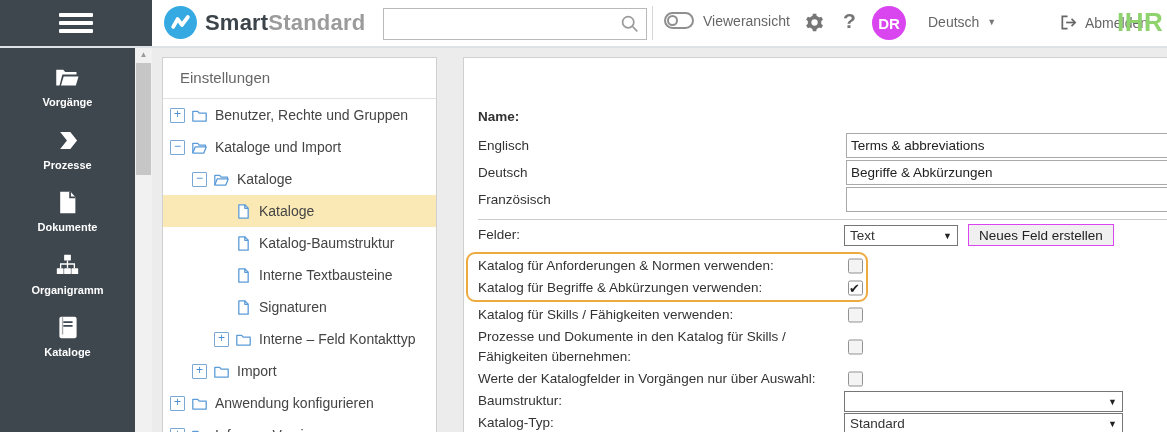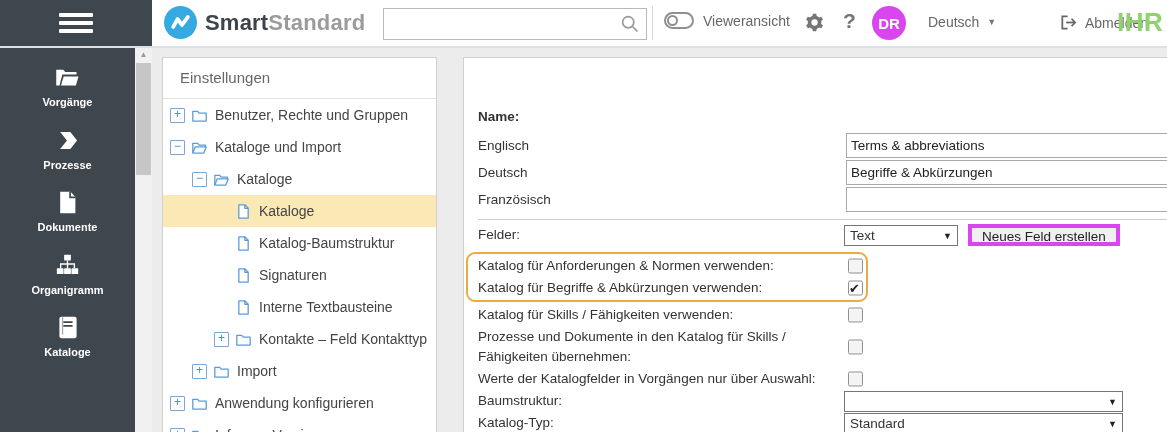--- a/index.html
+++ b/index.html
@@ -73,21 +73,21 @@
   .frow .label{display:inline-block;max-width:368px;line-height:20px;vertical-align:top;}
   .name-row{height:23px;font-weight:bold;}
   .input-row{height:27px;display:flex;align-items:center;}
   .input-row .label{width:368px;flex:0 0 auto;}
   .txt-input{width:356px;height:25px;border:1px solid #a9a9a9;font-size:13.5px;padding:0 4px;font-family:"Liberation Sans",sans-serif;color:#222;box-sizing:border-box;outline:none;flex:0 0 auto;}
   .hr{height:1px;background:#ccc;margin:6px 0 5px;width:700px;}
   .felder-row{height:24px;}
   .fake-select{position:absolute;top:0;height:21px;border:1px solid #767676;background:#fff;display:flex;align-items:center;justify-content:space-between;padding:0 5px;box-sizing:border-box;cursor:pointer;}
   .fs-caret{font-size:9px;color:#222;margin-left:6px;}
   .felder-select{left:366px;width:114px;}
-  .btn{background:#f0f0f0;border:4px solid #d946ef;font-size:13.5px;font-family:"Liberation Sans",sans-serif;color:#222;padding:1px 10px;height:22px;cursor:pointer;box-sizing:border-box;}
+  .btn{background:#f0f0f0;border:1px solid #d946ef;font-size:13.5px;font-family:"Liberation Sans",sans-serif;color:#222;padding:1px 10px;height:22px;cursor:pointer;box-sizing:border-box;}
   .newfield-btn{position:absolute;left:490px;top:-1px;}
   .hl-box{border:2px solid #edaa3f;border-radius:9px;margin:3px 0 2px -12px;padding:1px 0 1px 10px;width:402px;box-sizing:border-box;}
   .opt-row{position:relative;min-height:20px;line-height:20px;padding:1px 0;}
   .opt-row .label{width:368px;}
   .cb{position:absolute;left:370px;top:50%;transform:translateY(-50%);width:13px;height:13px;border:1px solid #919191;border-radius:2px;background:#f4f4f4;cursor:pointer;}
   .cb[data-checked="true"]{background:#fdfdfd;}
   .cb[data-checked="true"]::before{content:"\2714";position:absolute;left:0;top:-3px;font-size:13px;color:#222;}
   .select-row{height:21px;margin-top:1px;}
   .wide-select{left:366px;width:279px;}
 </style>
@@ -268,42 +268,42 @@
   </div>
       <div class="trow" data-level="2" data-selected="false">
     <span class="exp" data-exp="none"></span>
     <span class="tree-icon" data-icon="page">
 
       <svg class="t-pg" viewBox="0 0 16 16">
             <path d="M3.6 1.7h5.6l3.2 3.3v9.3H3.6z" fill="#fff" stroke="#5b9bd8" stroke-width="1.2" stroke-linejoin="round"></path>
             <path d="M9.2 1.7v3.3h3.2" fill="none" stroke="#5b9bd8" stroke-width="1.2" stroke-linejoin="round"></path>
           </svg>
     </span>
-    <span class="tree-label">Signaturen</span>
+    <span class="tree-label">Interne Textbausteine</span>
   </div>
       <div class="trow" data-level="2" data-selected="false">
     <span class="exp" data-exp="none"></span>
     <span class="tree-icon" data-icon="page">
 
       <svg class="t-pg" viewBox="0 0 16 16">
             <path d="M3.6 1.7h5.6l3.2 3.3v9.3H3.6z" fill="#fff" stroke="#5b9bd8" stroke-width="1.2" stroke-linejoin="round"></path>
             <path d="M9.2 1.7v3.3h3.2" fill="none" stroke="#5b9bd8" stroke-width="1.2" stroke-linejoin="round"></path>
           </svg>
     </span>
-    <span class="tree-label">Interne Textbausteine</span>
+    <span class="tree-label">Signaturen</span>
   </div>
       <div class="trow" data-level="2" data-selected="false">
     <span class="exp" data-exp="plus"></span>
     <span class="tree-icon" data-icon="folder-closed">
       <svg class="t-fc" viewBox="0 0 16 16">
             <path d="M1.7 13.2V4.1h4.6l1.4 1.7h6.6v7.4z" fill="#fff" stroke="#5b9bd8" stroke-width="1.2" stroke-linejoin="round"></path>
           </svg>
 
     </span>
-    <span class="tree-label">Kontakte – Feld Kontakttyp</span>
+    <span class="tree-label">Interne – Feld Kontakttyp</span>
   </div>
       <div class="trow" data-level="1" data-selected="false">
     <span class="exp" data-exp="plus"></span>
     <span class="tree-icon" data-icon="folder-closed">
       <svg class="t-fc" viewBox="0 0 16 16">
             <path d="M1.7 13.2V4.1h4.6l1.4 1.7h6.6v7.4z" fill="#fff" stroke="#5b9bd8" stroke-width="1.2" stroke-linejoin="round"></path>
           </svg>
 
     </span>
     <span class="tree-label">Import</span>

